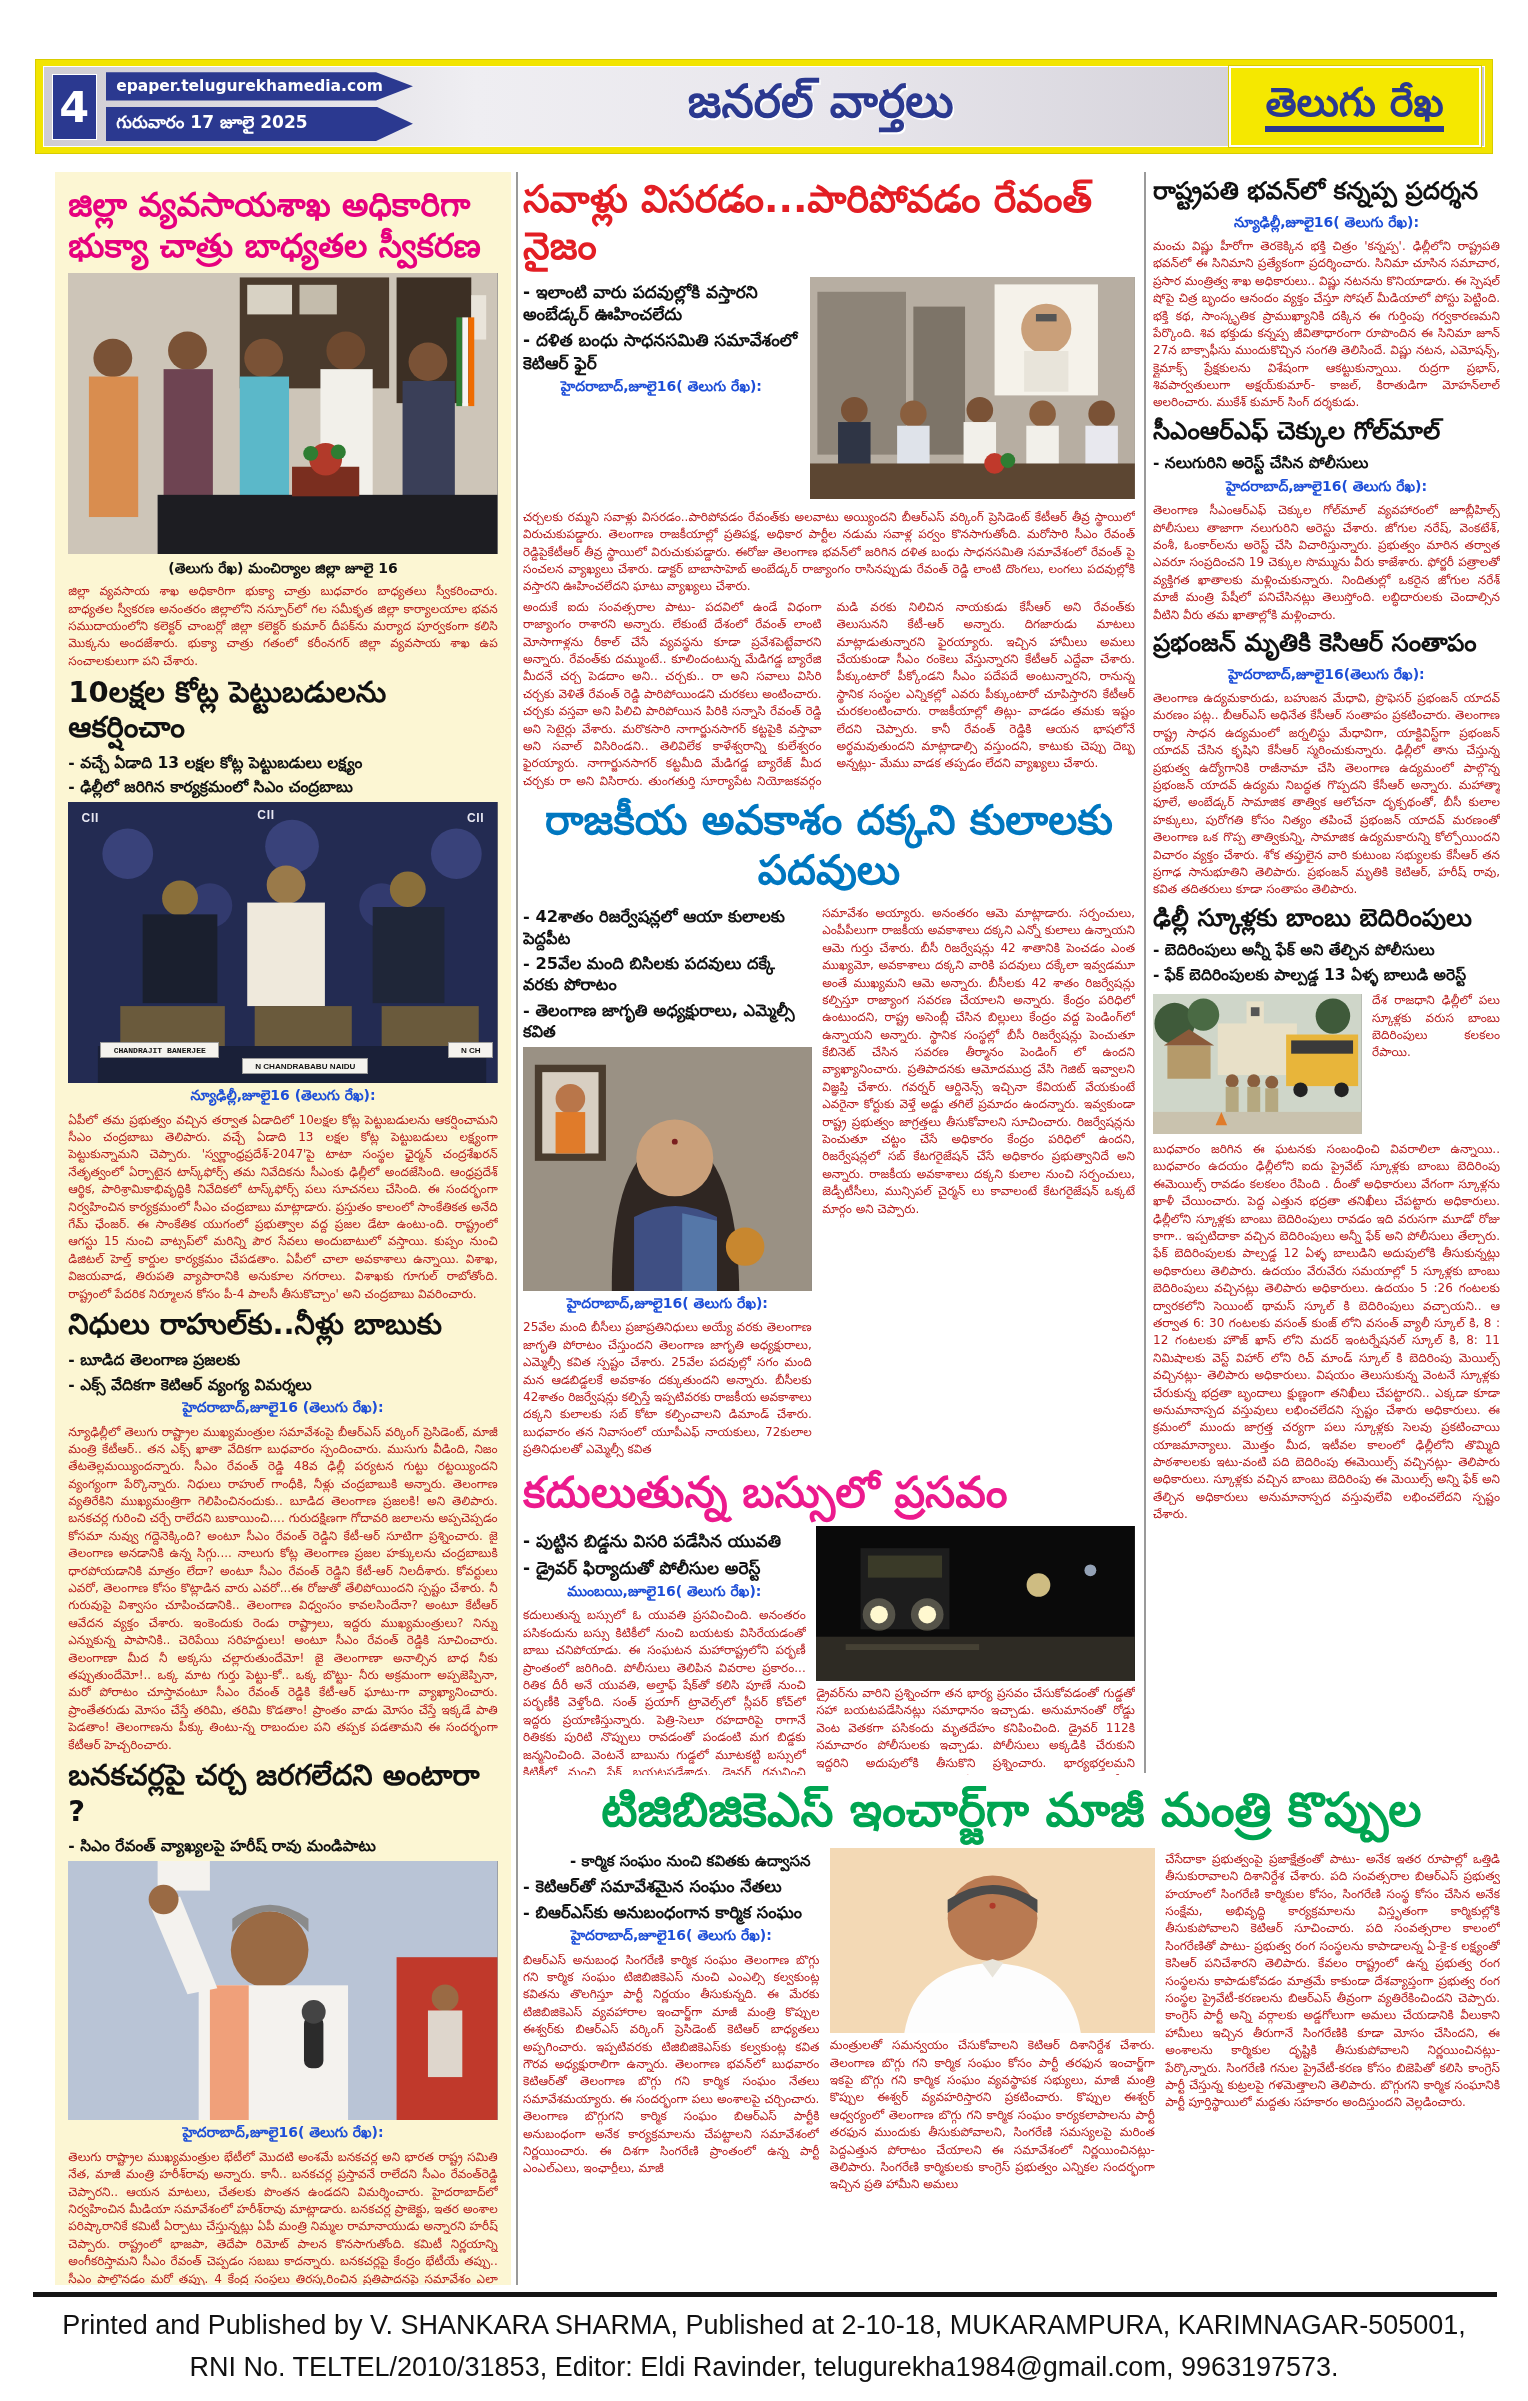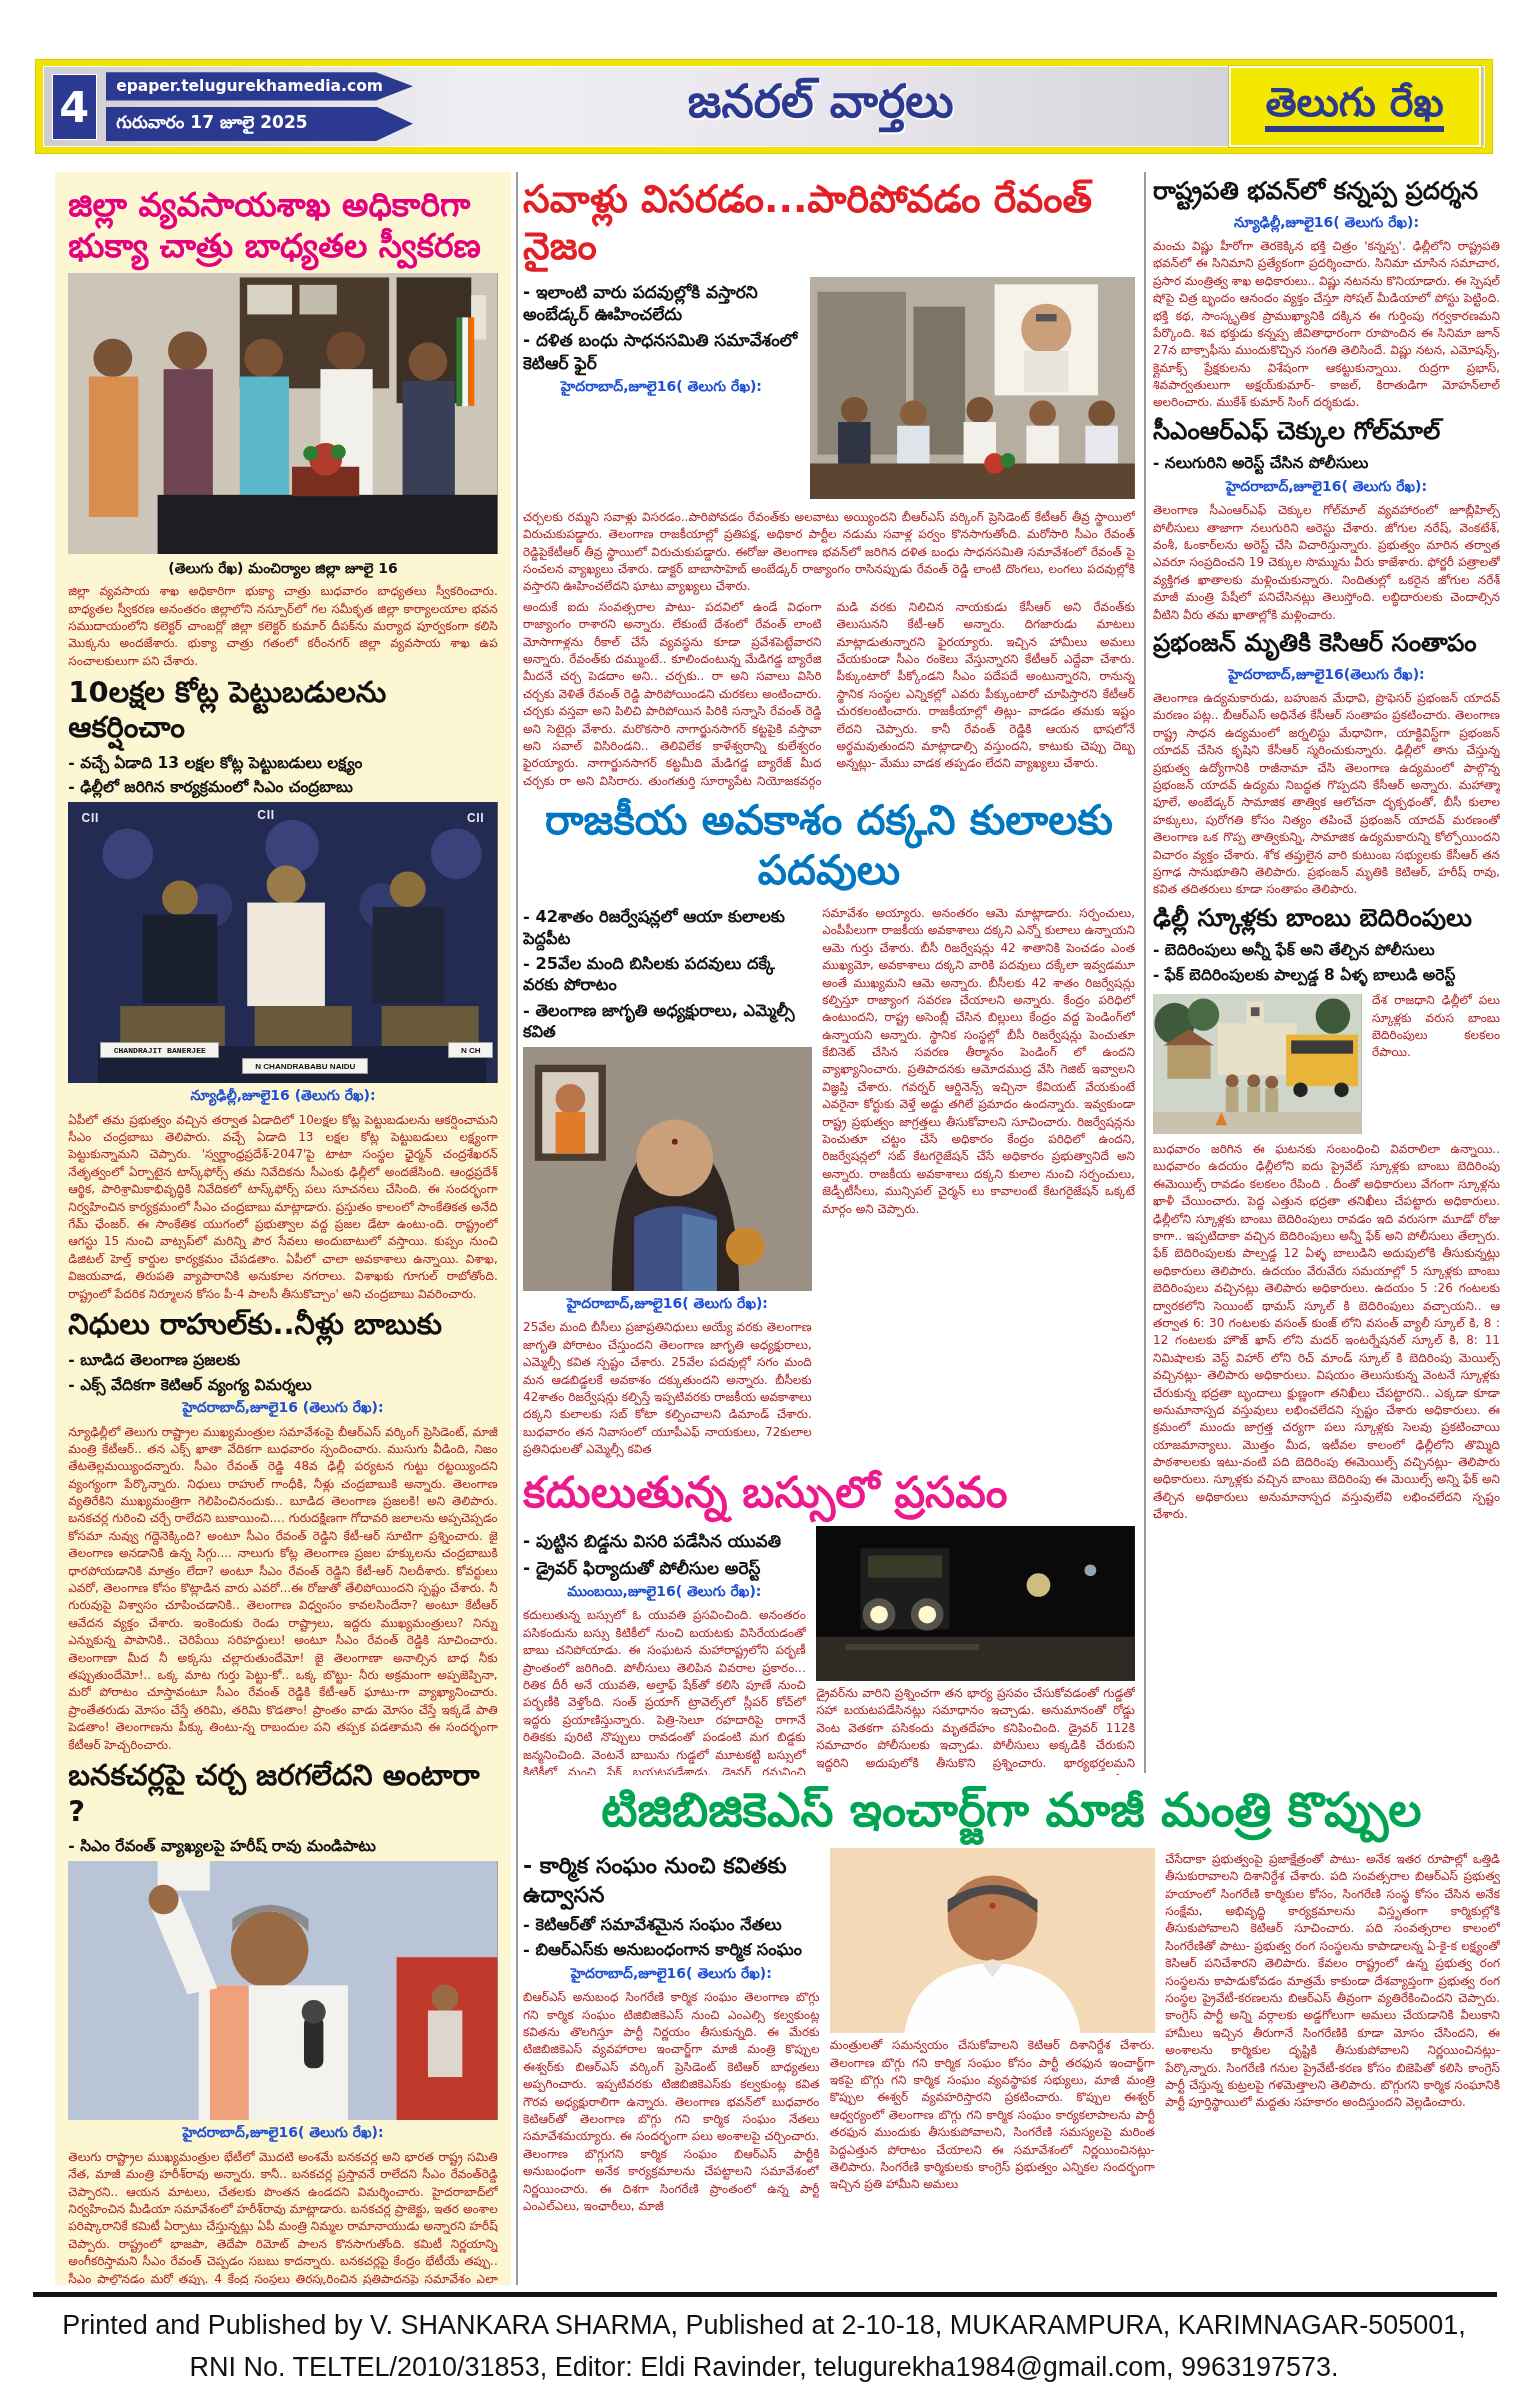--- a/index.html
+++ b/index.html
@@ -294,21 +294,21 @@
 
     <article>
       <h1 class="hl black-s">ప్రభంజన్ మృతికి కెసిఆర్ సంతాపం</h1>
       <p class="dateline">హైదరాబాద్,జూలై16(తెలుగు రేఖ):</p>
       <p class="body" style="max-height:384px;">తెలంగాణ ఉద్యమకారుడు, బహుజన మేధావి, ప్రొఫెసర్ ప్రభంజన్ యాదవ్ మరణం పట్ల.. బీఆర్ఎస్ అధినేత కేసీఆర్ సంతాపం ప్రకటించారు. తెలంగాణ రాష్ట్ర సాధన ఉద్యమంలో జర్నలిస్టు మేధావిగా, యాక్టివిస్ట్‌గా ప్రభంజన్ యాదవ్ చేసిన కృషిని కేసీఆర్ స్మరించుకున్నారు. ఢిల్లీలో తాను చేస్తున్న ప్రభుత్వ ఉద్యోగానికి రాజీనామా చేసి తెలంగాణ ఉద్యమంలో పాల్గొన్న ప్రభంజన్ యాదవ్ ఉద్యమ నిబద్ధత గొప్పదని కేసీఆర్ అన్నారు. మహాత్మా ఫూలే, అంబేడ్కర్ సామాజిక తాత్విక ఆలోచనా దృక్పథంతో, బీసీ కులాల హక్కులు, పురోగతి కోసం నిత్యం తపించే ప్రభంజన్ యాదవ్ మరణంతో తెలంగాణ ఒక గొప్ప తాత్వికున్ని, సామాజిక ఉద్యమకారున్ని కోల్పోయిందని విచారం వ్యక్తం చేశారు. శోక తప్తులైన వారి కుటుంబ సభ్యులకు కేసీఆర్ తన ప్రగాఢ సానుభూతిని తెలిపారు. ప్రభంజన్ మృతికి కెటిఆర్, హరీష్ రావు, కవిత తదితరులు కూడా సంతాపం తెలిపారు.</p>
     </article>
 
     <article>
       <h1 class="hl black-s">ఢిల్లీ స్కూళ్లకు బాంబు బెదిరింపులు</h1>
       <p class="bullet">- బెదిరింపులు అన్నీ ఫేక్ అని తేల్చిన పోలీసులు</p>
-      <p class="bullet">- ఫేక్ బెదిరింపులకు పాల్పడ్డ 8 ఏళ్ళ బాలుడి అరెస్ట్</p>
+      <p class="bullet">- ఫేక్ బెదిరింపులకు పాల్పడ్డ 13 ఏళ్ళ బాలుడి అరెస్ట్</p>
       <div class="row">
         <figure class="photo" style="width:62%;height:140px;">
           <svg viewBox="0 0 290 190" preserveAspectRatio="none">
             <rect width="290" height="190" fill="#cfd6c9"></rect>
             <circle cx="30" cy="40" r="28" fill="#3f5a3a"></circle>
               <circle cx="70" cy="28" r="22" fill="#4a6a44"></circle>
               <circle cx="250" cy="30" r="24" fill="#3f5a3a"></circle>
             <rect x="90" y="40" width="110" height="70" fill="#e8e0c8"></rect>
             <rect x="130" y="10" width="24" height="40" fill="#e8e0c8"></rect>
               <rect x="136" y="18" width="12" height="12" fill="#555"></rect>
@@ -331,21 +331,21 @@
         <p class="body" style="width:38%;max-height:140px;">దేశ రాజధాని ఢిల్లీలో పలు స్కూళ్లకు వరుస బాంబు బెదిరింపులు కలకలం రేపాయి.</p>
       </div>
       <p class="body" style="max-height:414px;">బుధవారం జరిగిన ఈ ఘటనకు సంబంధించి వివరాలిలా ఉన్నాయి.. బుధవారం ఉదయం ఢిల్లీలోని ఐదు ప్రైవేట్ స్కూళ్లకు బాంబు బెదిరింపు ఈమెయిల్స్ రావడం కలకలం రేపింది . దీంతో అధికారులు వేగంగా స్కూళ్లను ఖాళీ చేయించారు. పెద్ద ఎత్తున భద్రతా తనిఖీలు చేపట్టారు అధికారులు. ఢిల్లీలోని స్కూళ్లకు బాంబు బెదిరింపులు రావడం ఇది వరుసగా మూడో రోజు కాగా.. ఇప్పటిదాకా వచ్చిన బెదిరింపులు అన్నీ ఫేక్ అని పోలీసులు తేల్చారు. ఫేక్ బెదిరింపులకు పాల్పడ్డ 12 ఏళ్ళ బాలుడిని అదుపులోకి తీసుకున్నట్లు అధికారులు తెలిపారు. ఉదయం వేరువేరు సమయాల్లో 5 స్కూళ్లకు బాంబు బెదిరింపులు వచ్చినట్లు తెలిపారు అధికారులు. ఉదయం 5 :26 గంటలకు ద్వారకలోని సెయింట్ థామస్ స్కూల్ కి బెదిరింపులు వచ్చాయని.. ఆ తర్వాత 6: 30 గంటలకు వసంత్ కుంజ్ లోని వసంత్ వ్యాలీ స్కూల్ కి, 8 : 12 గంటలకు హౌజ్ ఖాస్ లోని మదర్ ఇంటర్నేషనల్ స్కూల్ కి, 8: 11 నిమిషాలకు వెస్ట్ విహార్ లోని రిచ్ మాండ్ స్కూల్ కి బెదిరింపు మెయిల్స్ వచ్చినట్లు- తెలిపారు అధికారులు. విషయం తెలుసుకున్న వెంటనే స్కూళ్లకు చేరుకున్న భద్రతా బృందాలు క్షుణ్ణంగా తనిఖీలు చేపట్టారని.. ఎక్కడా కూడా అనుమానాస్పద వస్తువులు లభించలేదని స్పష్టం చేశారు అధికారులు. ఈ క్రమంలో ముందు జాగ్రత్త చర్యగా పలు స్కూళ్లకు సెలవు ప్రకటించాయి యాజమాన్యాలు. మొత్తం మీద, ఇటీవల కాలంలో ఢిల్లీలోని తొమ్మిది పాఠశాలలకు ఇటు-వంటి పది బెదిరింపు ఈమెయిల్స్ వచ్చినట్లు- తెలిపారు అధికారులు. స్కూళ్లకు వచ్చిన బాంబు బెదిరింపు ఈ మెయిల్స్ అన్ని ఫేక్ అని తేల్చిన అధికారులు అనుమానాస్పద వస్తువులేవి లభించలేదని స్పష్టం చేశారు.</p>
     </article>
   </section>
 
   <section class="bottom-art">
     <h1 class="hl green">టిజిబిజికెఎస్ ఇంచార్జ్‌గా మాజీ మంత్రి కొప్పుల</h1>
     <div class="row" style="margin-top:10.4px;">
       <div style="width:31%;">
-        <p class="bullet" style="font-size:22px;">- కార్మిక సంఘం నుంచి కవితకు ఉద్వాసన</p>
+        <p class="bullet" style="font-size:15px;margin-left:47px;">- కార్మిక సంఘం నుంచి కవితకు ఉద్వాసన</p>
         <p class="bullet" style="font-size:16.3px;">- కెటిఆర్‌తో సమావేశమైన సంఘం నేతలు</p>
         <p class="bullet" style="font-size:16.3px;">- బిఆర్ఎస్‌కు అనుబంధంగాన కార్మిక సంఘం</p>
         <p class="dateline">హైదరాబాద్,జూలై16( తెలుగు రేఖ):</p>
         <p class="body" style="max-height:222px;">బిఆర్ఎస్ అనుబంధ సింగరేణి కార్మిక సంఘం తెలంగాణ బొగ్గు గని కార్మిక సంఘం టిజిబిజికెఎస్ నుంచి ఎంఎల్సి కల్వకుంట్ల కవితను తొలగిస్తూ పార్టీ నిర్ణయం తీసుకున్నది. ఈ మేరకు టిజిబిజికెఎస్ వ్యవహారాల ఇంచార్జ్‌గా మాజీ మంత్రి కొప్పుల ఈశ్వర్‌కు బిఆర్ఎస్ వర్కింగ్ ప్రెసిడెంట్ కెటిఆర్ బాధ్యతలు అప్పగించారు. ఇప్పటివరకు టిజిబిజికెఎస్‌కు కల్వకుంట్ల కవిత గౌరవ అధ్యక్షురాలిగా ఉన్నారు. తెలంగాణ భవన్‌లో బుధవారం కెటిఆర్‌తో తెలంగాణ బొగ్గు గని కార్మిక సంఘం నేతలు సమావేశమయ్యారు. ఈ సందర్భంగా పలు అంశాలపై చర్చించారు. తెలంగాణ బొగ్గుగని కార్మిక సంఘం బిఆర్ఎస్ పార్టీకి అనుబంధంగా అనేక కార్యక్రమాలను చేపట్టాలని సమావేశంలో నిర్ణయించారు. ఈ దిశగా సింగరేణి ప్రాంతంలో ఉన్న పార్టీ ఎంఎల్ఎలు, ఇంఛార్జీలు, మాజీ</p>
       </div>
       <div style="width:34%;">
         <figure class="photo" style="height:185px;margin-top:0;">
           <svg viewBox="0 0 420 250" preserveAspectRatio="none">
             <rect width="420" height="250" fill="#f3d9b5"></rect>
             <circle cx="210" cy="95" r="58" fill="#b97a52"></circle>

